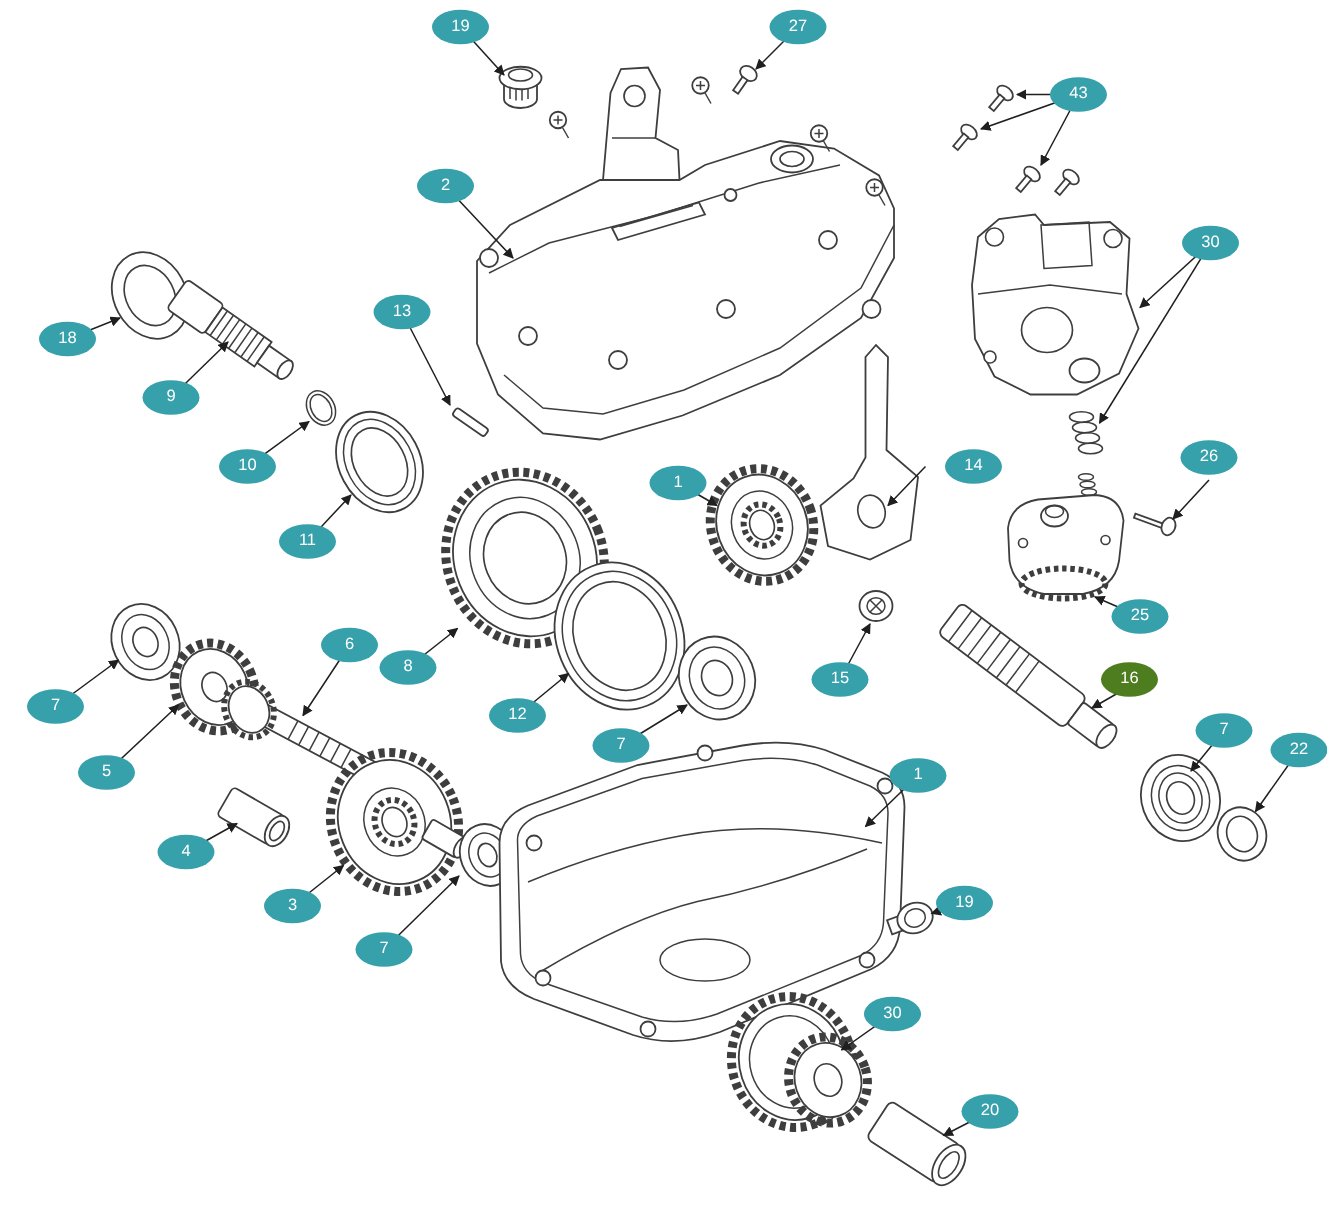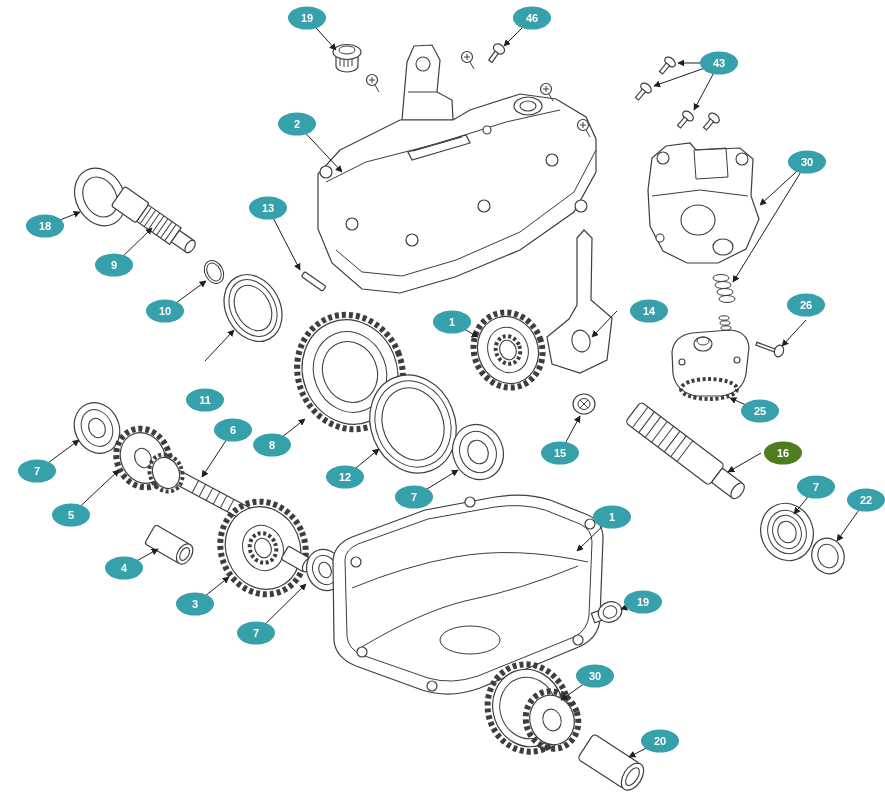--- a/index.html
+++ b/index.html
@@ -6,21 +6,21 @@
   .stage{
     position:relative;width:885px;height:808px;background:#fff;overflow:hidden;
     font-family:"Liberation Sans",sans-serif;
   }
   .stage svg{position:absolute;left:0;top:0;}
   #callouts{position:absolute;left:0;top:0;width:885px;height:808px;pointer-events:none;}
   .badge{
     position:absolute;width:38px;height:23px;border-radius:50%;
     transform:translate(-50%,-50%);
     display:flex;align-items:center;justify-content:center;
-    color:#fff;font-size:11px;font-weight:bold;line-height:1;
+    color:#fff;font-size:11px;font-weight:normal;line-height:1;
     background:var(--badge,#36A0AB);cursor:pointer;pointer-events:auto;
     user-select:none;
   }
   .badge.highlight{background:var(--badge-hl,#4E7D1F);}
   .leader{stroke:var(--leader,#222);stroke-width:1;fill:none;}
   .part{fill:#ffffff;stroke:var(--ink,#3E3E3E);stroke-width:1.2;}
   .hole{fill:#ffffff;stroke:var(--ink,#3E3E3E);stroke-width:1.1;}
   .ln{fill:none;stroke:var(--ink,#3E3E3E);stroke-width:1;}
   .teeth{fill:none;stroke:var(--ink,#3E3E3E);stroke-width:6;stroke-dasharray:4 3;}
   .teeth2{fill:none;stroke:var(--ink,#3E3E3E);stroke-width:4;stroke-dasharray:3 2.5;}
@@ -337,38 +337,38 @@
       <line x1="612" y1="517" x2="577" y2="551" class="leader" marker-end="url(#arrowhead)"></line>
       <line x1="195" y1="604" x2="229" y2="577" class="leader" marker-end="url(#arrowhead)"></line>
       <line x1="643" y1="602" x2="621" y2="609" class="leader" marker-end="url(#arrowhead)"></line>
       <line x1="256" y1="633" x2="306" y2="584" class="leader" marker-end="url(#arrowhead)"></line>
       <line x1="595" y1="676" x2="561" y2="700" class="leader" marker-end="url(#arrowhead)"></line>
       <line x1="660" y1="741" x2="629" y2="757" class="leader" marker-end="url(#arrowhead)"></line>
     </svg>
 
   <div id="callouts">
       <div class="badge" style="left: 307px; top: 18px;">19</div>
-      <div class="badge" style="left: 532px; top: 18px;">46</div>
+      <div class="badge" style="left: 532px; top: 18px;">27</div>
       <div class="badge" style="left: 719px; top: 63px;">43</div>
       <div class="badge" style="left: 297px; top: 124px;">2</div>
       <div class="badge" style="left: 807px; top: 162px;">30</div>
       <div class="badge" style="left: 268px; top: 208px;">13</div>
       <div class="badge" style="left: 45px; top: 226px;">18</div>
       <div class="badge" style="left: 114px; top: 265px;">9</div>
       <div class="badge" style="left: 165px; top: 311px;">10</div>
-      <div class="badge" style="left: 205px; top: 361px; margin-top: 39px;">11</div>
+      <div class="badge" style="left: 205px; top: 361px;">11</div>
       <div class="badge" style="left: 452px; top: 322px;">1</div>
       <div class="badge" style="left: 617px; top: 311px; margin-left: 32px;">14</div>
       <div class="badge" style="left: 806px; top: 305px;">26</div>
       <div class="badge" style="left: 233px; top: 430px;">6</div>
       <div class="badge" style="left: 272px; top: 445px;">8</div>
       <div class="badge" style="left: 760px; top: 411px;">25</div>
       <div class="badge" style="left: 37px; top: 471px;">7</div>
       <div class="badge" style="left: 560px; top: 453px;">15</div>
-      <div class="badge highlight" style="left: 783px; top: 453px;">16</div>
+      <div class="badge highlight" style="left: 753px; top: 453px;">16</div>
       <div class="badge" style="left: 71px; top: 515px;">5</div>
       <div class="badge" style="left: 345px; top: 477px;">12</div>
       <div class="badge" style="left: 414px; top: 497px;">7</div>
       <div class="badge" style="left: 816px; top: 487px;">7</div>
       <div class="badge" style="left: 866px; top: 500px;">22</div>
       <div class="badge" style="left: 124px; top: 568px;">4</div>
       <div class="badge" style="left: 612px; top: 517px;">1</div>
       <div class="badge" style="left: 195px; top: 604px;">3</div>
       <div class="badge" style="left: 643px; top: 602px;">19</div>
       <div class="badge" style="left: 256px; top: 633px;">7</div>

